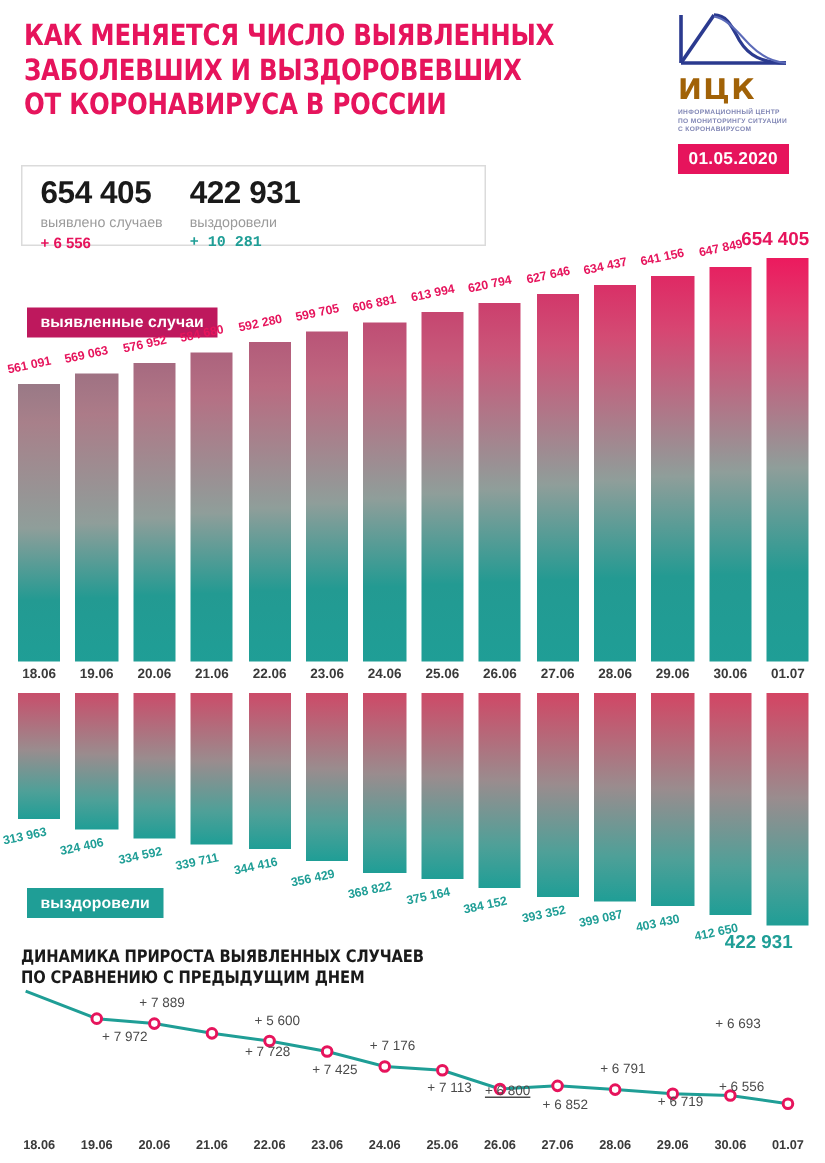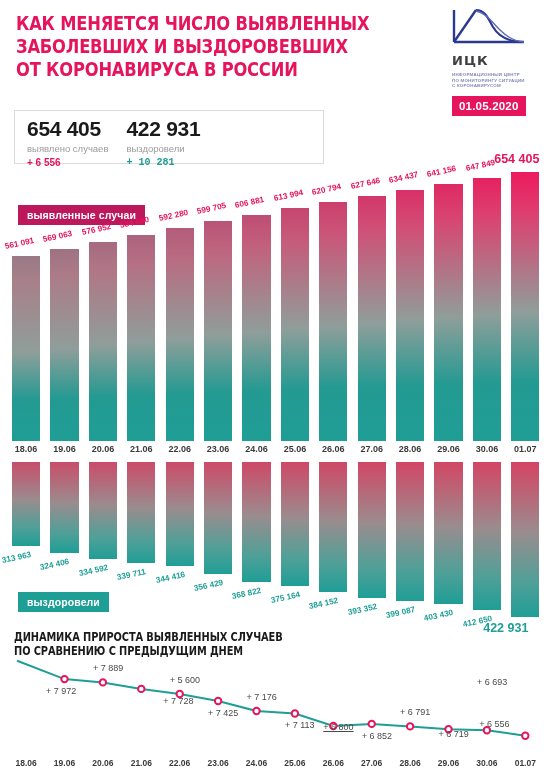--- a/index.html
+++ b/index.html
@@ -16,21 +16,21 @@
     color:#E6145C;font-weight:bold;font-size:19.5px;line-height:23px;
     letter-spacing:-0.2px;text-transform:uppercase;
     font-family:"DejaVu Sans Condensed","Liberation Sans",sans-serif;
     transform:scaleX(0.93);transform-origin:left top;
   }
   .title div{white-space:nowrap;}
 
   .logo{position:absolute;left:452px;top:8px;width:90px;}
   .logo-mark{width:74px;height:42px;display:block;}
   .logo-name{
-    color:#404040;font-weight:bold;font-size:13px;letter-spacing:1px;
+    color:#a16207;font-weight:bold;font-size:19px;letter-spacing:1px;
     line-height:19px;margin-top:1px;
     font-family:"DejaVu Sans","Liberation Sans",sans-serif;
   }
   .logo-sub{
     color:#8086B5;font-size:4.4px;line-height:5.6px;letter-spacing:0.25px;
     margin-top:2px;text-transform:uppercase;font-weight:bold;
   }
   .logo-date{
     margin-top:7px;background:#E6145C;color:#fff;font-weight:bold;
     font-size:11.5px;padding:4px 7px 4px 7px;display:inline-block;
@@ -223,21 +223,21 @@
         <circle cx="218.1" cy="701.0" r="3.2" fill="#ffffff" stroke="#E6145C" stroke-width="2"></circle>
         <circle cx="256.5" cy="711.0" r="3.2" fill="#ffffff" stroke="#E6145C" stroke-width="2"></circle>
         <circle cx="294.9" cy="713.5" r="3.2" fill="#ffffff" stroke="#E6145C" stroke-width="2"></circle>
         <circle cx="333.3" cy="726.0" r="3.2" fill="#ffffff" stroke="#E6145C" stroke-width="2"></circle>
         <circle cx="371.7" cy="723.9" r="3.2" fill="#ffffff" stroke="#E6145C" stroke-width="2"></circle>
         <circle cx="410.1" cy="726.4" r="3.2" fill="#ffffff" stroke="#E6145C" stroke-width="2"></circle>
         <circle cx="448.5" cy="729.2" r="3.2" fill="#ffffff" stroke="#E6145C" stroke-width="2"></circle>
         <circle cx="486.9" cy="730.3" r="3.2" fill="#ffffff" stroke="#E6145C" stroke-width="2"></circle>
         <circle cx="525.3" cy="735.8" r="3.2" fill="#ffffff" stroke="#E6145C" stroke-width="2"></circle>
       </svg>
-      <div class="line-lbl" style="left: 46px; top: 686.12px; text-align: right;">+ 7 972</div>
+      <div class="line-lbl" style="left: 68px; top: 686.12px; text-align: right;">+ 7 972</div>
       <div class="line-lbl" style="left: 92.9px; top: 663.44px;">+ 7 889</div>
       <div class="line-lbl" style="left: 131.3px; top: 695.88px; margin-left: 32px;">+ 7 728</div>
       <div class="line-lbl" style="left: 169.7px; top: 675px;">+ 5 600</div>
       <div class="line-lbl" style="left: 208.1px; top: 708px;">+ 7 425</div>
       <div class="line-lbl" style="left: 246.5px; top: 691.96px;">+ 7 176</div>
       <div class="line-lbl" style="left: 284.9px; top: 720.48px;">+ 7 113</div>
       <div class="line-lbl" style="left: 323.3px; top: 722px; text-decoration: underline;">+ 6 800</div>
       <div class="line-lbl" style="left: 361.7px; top: 730.92px;">+ 6 852</div>
       <div class="line-lbl" style="left: 400.1px; top: 707.36px;">+ 6 791</div>
       <div class="line-lbl" style="left: 438.5px; top: 729px;">+ 6 719</div>

